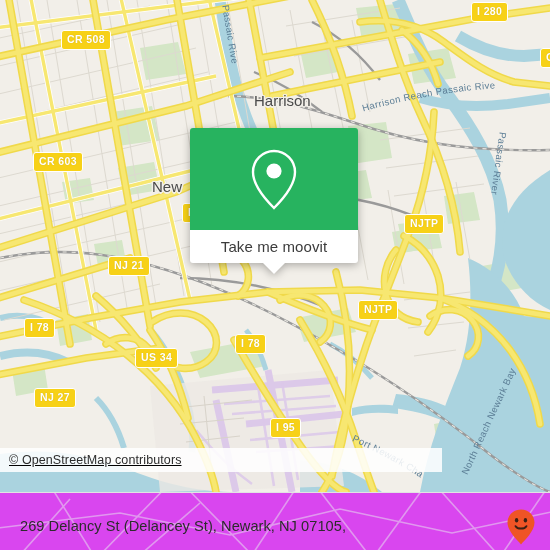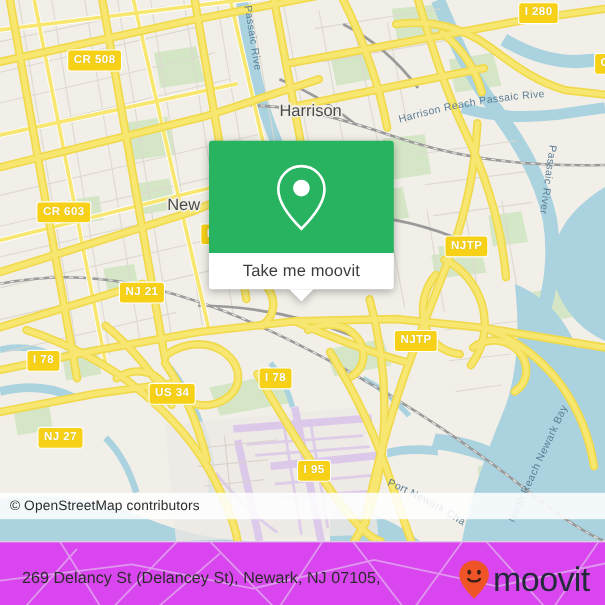--- a/index.html
+++ b/index.html
@@ -101,25 +101,26 @@
     width: 0; height: 0;
     border-left: 11px solid transparent;
     border-right: 11px solid transparent;
     border-top: 11px solid #ffffff;
   }
 
   
   #attribution {
     position: absolute;
     left: 0; top: 448px;
-    width: 550px; height: 24px;
+    width: 442px; height: 24px;
     background: rgba(255,255,255,.86);
     display: flex;
     align-items: center;
     z-index: 30;
+    text-decoration: underline;
   }
   #attribution span {
     font-size: 12.5px;
     color: #2d2d2d;
     padding-left: 9px;
     letter-spacing: .1px;
   }
 
   
   #bottom-bar {
@@ -438,22 +439,22 @@
         <text class="water-label-txt">
           <textPath href="#p-port-chan" startOffset="2%">Port Newark Cha</textPath>
         </text>
       </g>
     </svg>
 
     <div class="place-label" style="left:254px; top:44px;">Harrison</div>
     <div class="place-label" style="left:152px; top:130px;">New</div>
 
     <div class="shield" style="left:432px; top:2px;margin-left:39px;">I 280</div>
-    <div class="shield" style="left:61px;  top:45px;">CR 508</div>
-    <div class="shield" style="left:33px;  top:152px;margin-top:31px;">CR 603</div>
+    <div class="shield" style="left:61px;  top:30px;">CR 508</div>
+    <div class="shield" style="left:33px;  top:152px;">CR 603</div>
     <div class="shield" style="left:182px; top:203px; z-index:12;">NJ</div>
     <div class="shield" style="left:404px; top:214px;">NJTP</div>
     <div class="shield" style="left:108px; top:256px;">NJ 21</div>
     <div class="shield" style="left:358px; top:300px;">NJTP</div>
     <div class="shield" style="left:24px;  top:318px;">I 78</div>
     <div class="shield" style="left:135px; top:348px;">US 34</div>
     <div class="shield" style="left:235px; top:334px;">I 78</div>
     <div class="shield" style="left:34px;  top:388px;">NJ 27</div>
     <div class="shield" style="left:270px; top:418px;">I 95</div>
     <div class="shield" style="left:540px; top:48px;">C</div>
@@ -499,17 +500,16 @@
     </div>
 
     <div id="brand">
       <svg width="30" height="38" viewBox="0 0 30 38">
         <path d="M 15,1.5 C 7.4,1.5 1.5,7.4 1.5,14.6 C 1.5,23.2 11.4,32.4 15,36.4
                  C 18.6,32.4 28.5,23.2 28.5,14.6 C 28.5,7.4 22.6,1.5 15,1.5 Z" fill="#ef5426"></path>
         <ellipse cx="10.6" cy="12.2" rx="1.7" ry="2.2" fill="#3a2015"></ellipse>
         <ellipse cx="19.4" cy="12.2" rx="1.7" ry="2.2" fill="#3a2015"></ellipse>
         <path d="M 9.6,18.2 C 11.6,21.4 18.4,21.4 20.4,18.2" stroke="#3a2015" stroke-width="2" fill="none" stroke-linecap="round"></path>
       </svg>
-      <span id="brand-text">moovit</span>
     </div>
   </div>
 
 </div>
 
 </body></html>

